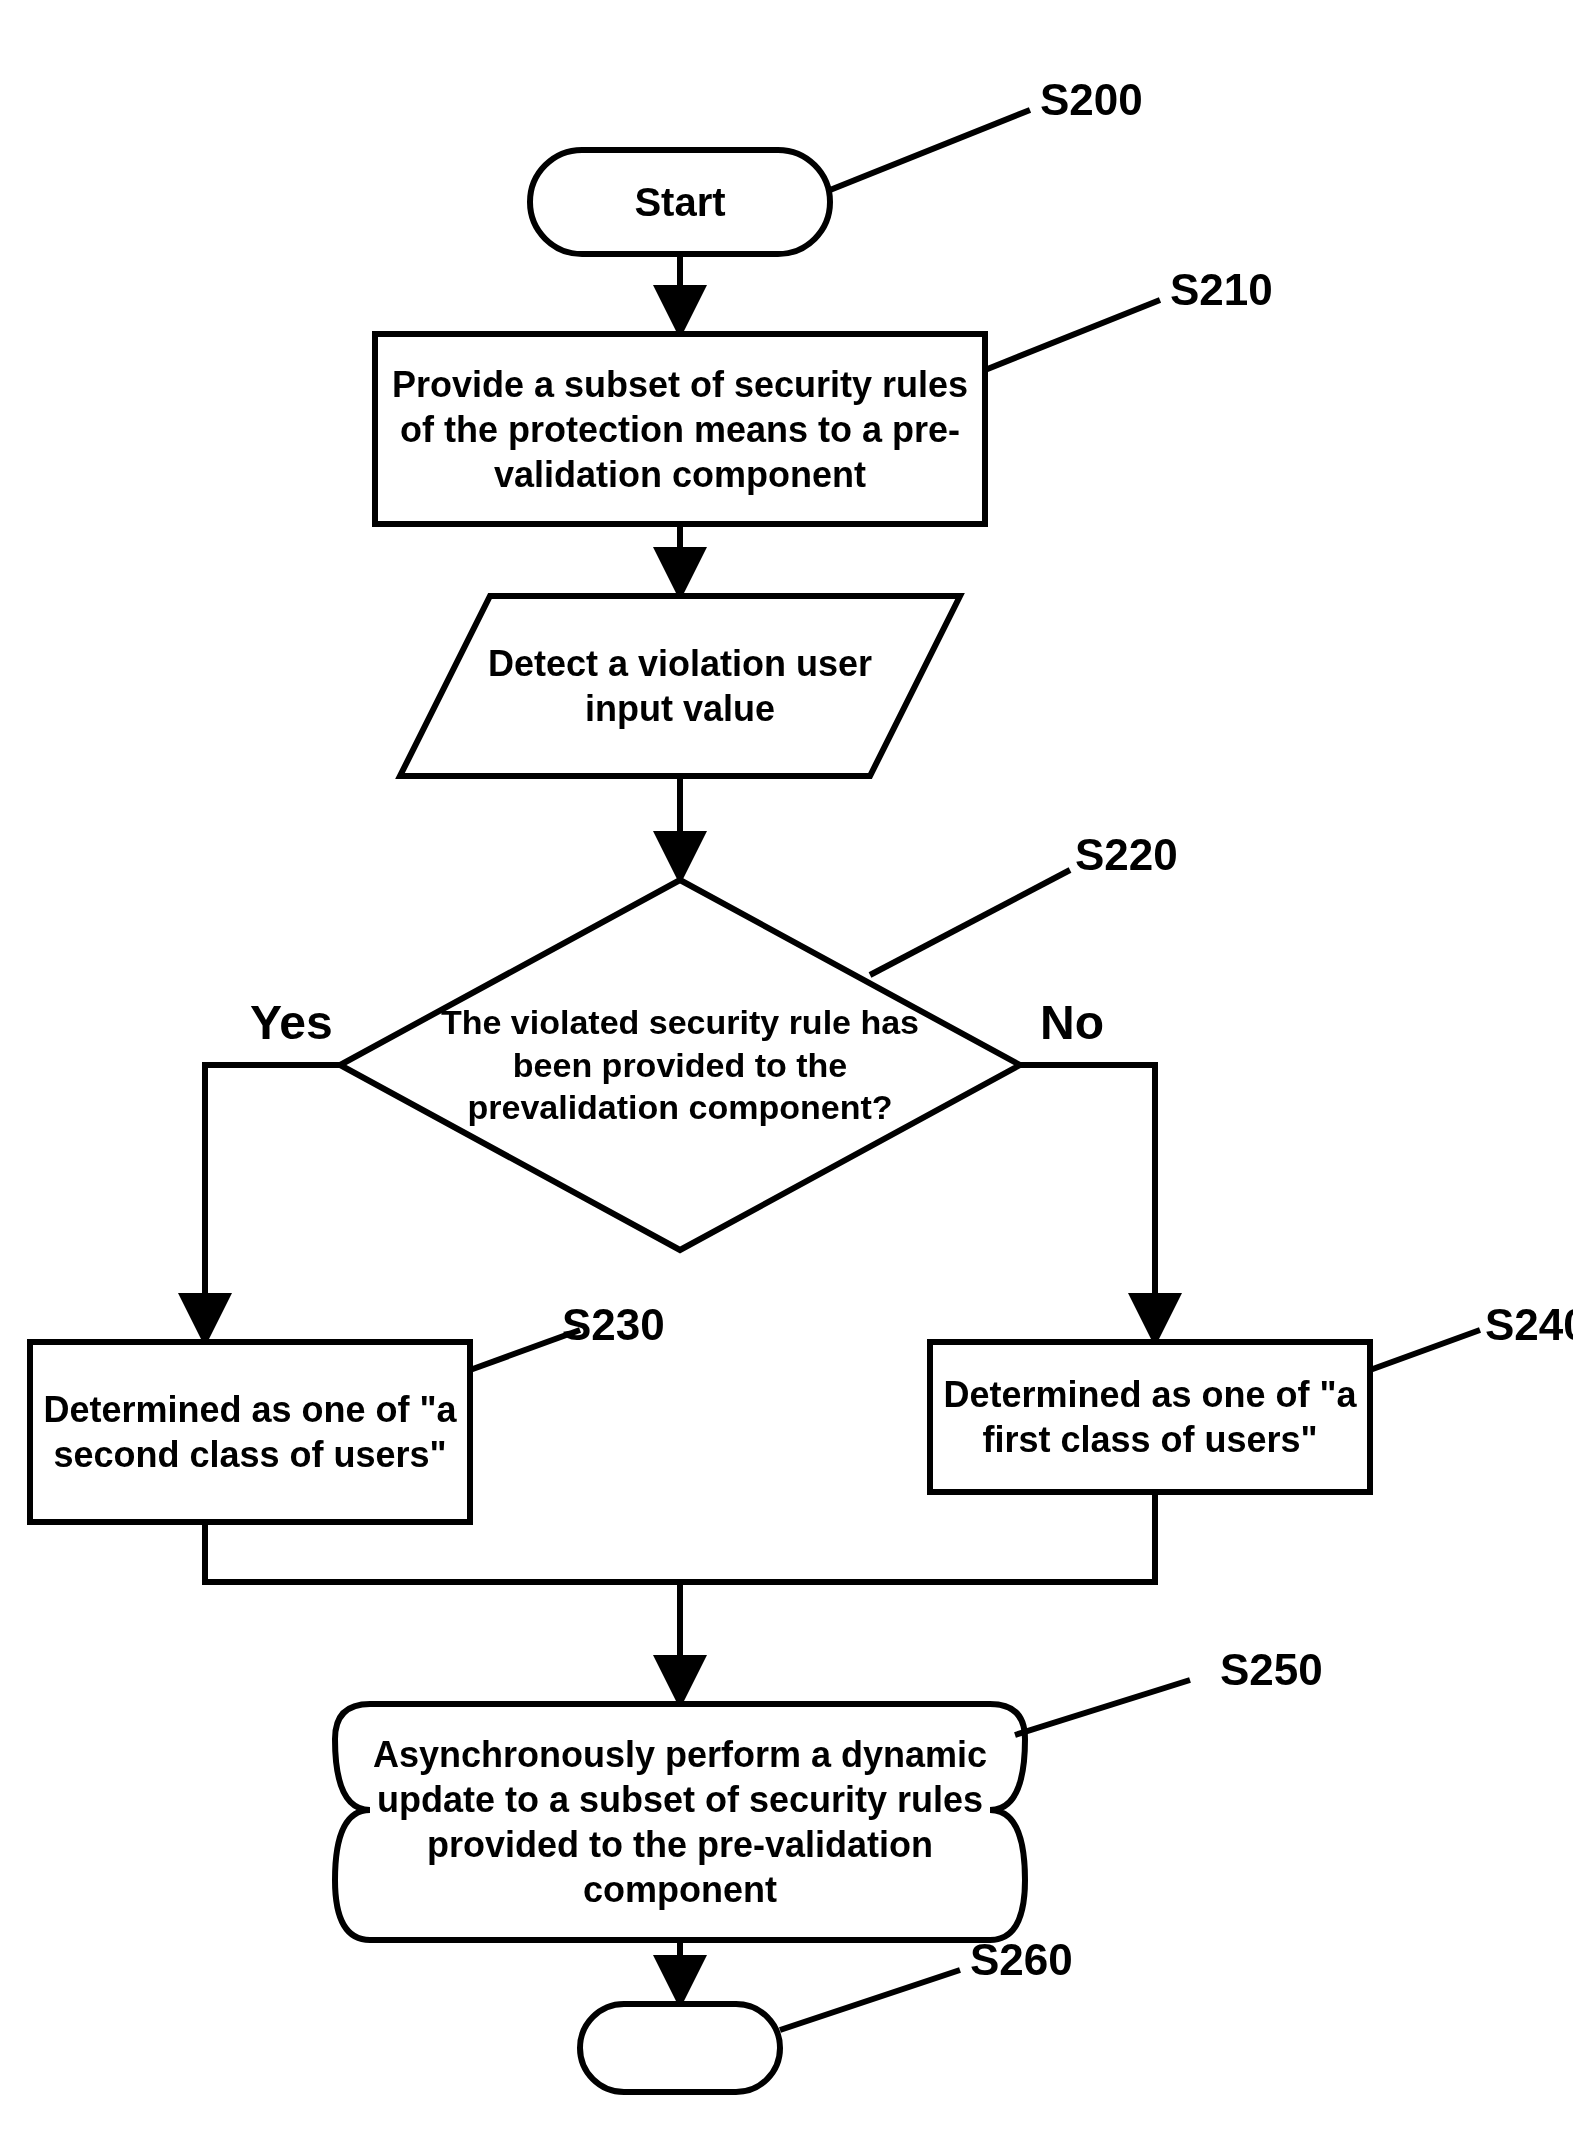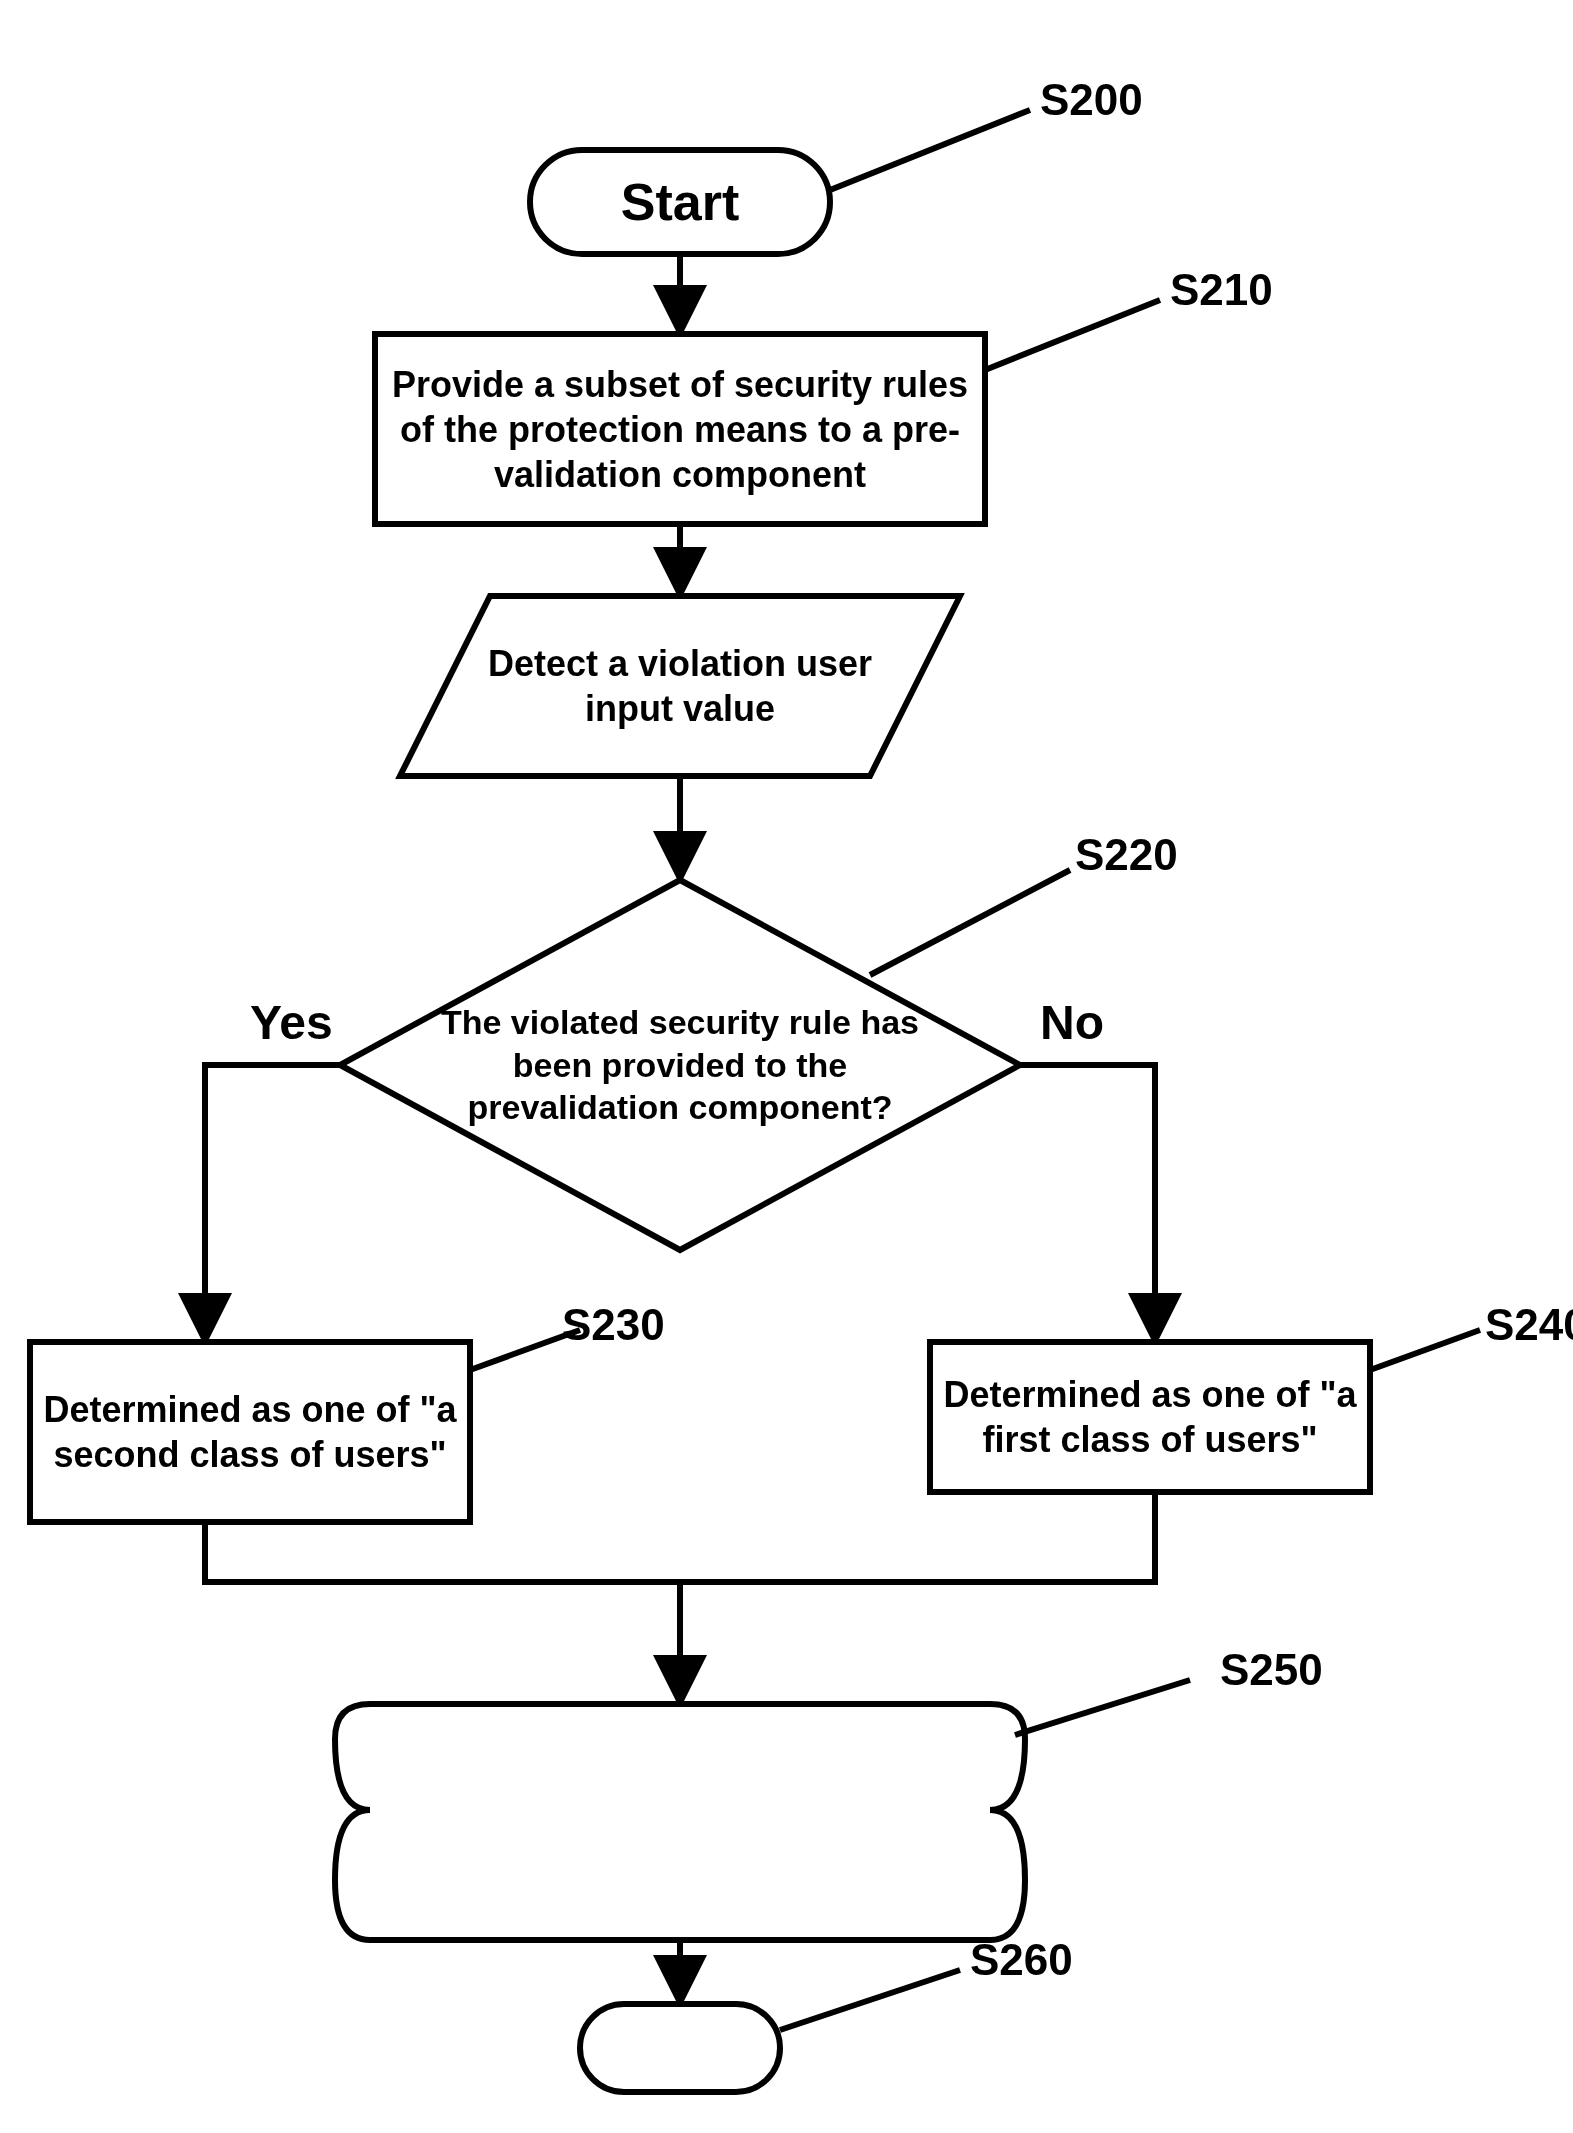--- a/index.html
+++ b/index.html
@@ -105,21 +105,21 @@
     <line x1="1015" y1="1735" x2="1190" y2="1680" stroke="#000" stroke-width="6"></line>
 
     <line x1="680" y1="1940" x2="680" y2="2000" stroke="#000" stroke-width="6" marker-end="url(#arrow)"></line>
 
     <rect x="580" y="2004" rx="44" ry="44" width="200" height="88" fill="#fff" stroke="#000" stroke-width="6"></rect>
 
     <line x1="780" y1="2030" x2="960" y2="1970" stroke="#000" stroke-width="6"></line>
   </svg>
 
   <div class="text-over" style="left:530px; top:150px; width:300px; height:104px;">
-    <div class="label-text" style="font-size:52px;">Start</div>
+    <div class="label-text" style="font-size:40px;">Start</div>
   </div>
   <div class="callout" style="left:1040px; top:75px;">S200</div>
 
   <div class="text-over" style="left:375px; top:334px; width:610px; height:190px;">
     <div class="label-text">Provide a subset of security rules of the protection means to a pre-validation component</div>
   </div>
   <div class="callout" style="left:1170px; top:265px;">S210</div>
 
   <div class="text-over" style="left:430px; top:940px; width:500px; height:250px;">
     <div class="label-text" style="font-size:34px;">The violated security rule has been provided to the prevalidation component?</div>
@@ -136,17 +136,20 @@
   <div class="text-over" style="left:30px; top:1342px; width:440px; height:180px;">
     <div class="label-text">Determined as one of "a second class of users"</div>
   </div>
   <div class="callout" style="left:562px; top:1300px;">S230</div>
 
   <div class="text-over" style="left:930px; top:1342px; width:440px; height:150px;">
     <div class="label-text">Determined as one of "a first class of users"</div>
   </div>
   <div class="callout" style="left:1485px; top:1300px;">S240</div>
 
+  <div class="text-over" style="left:360px; top:1704px; width:640px; height:236px;">
+    <div class="label-text">Asynchronously perform a dynamic update to a subset of security rules provided to the pre-validation component</div>
+  </div>
   <div class="callout" style="left:1200px; top:1645px;margin-left:20px;">S250</div>
 
   <div class="callout" style="left:970px; top:1935px;">S260</div>
 
 </div>
 
 </body></html>

